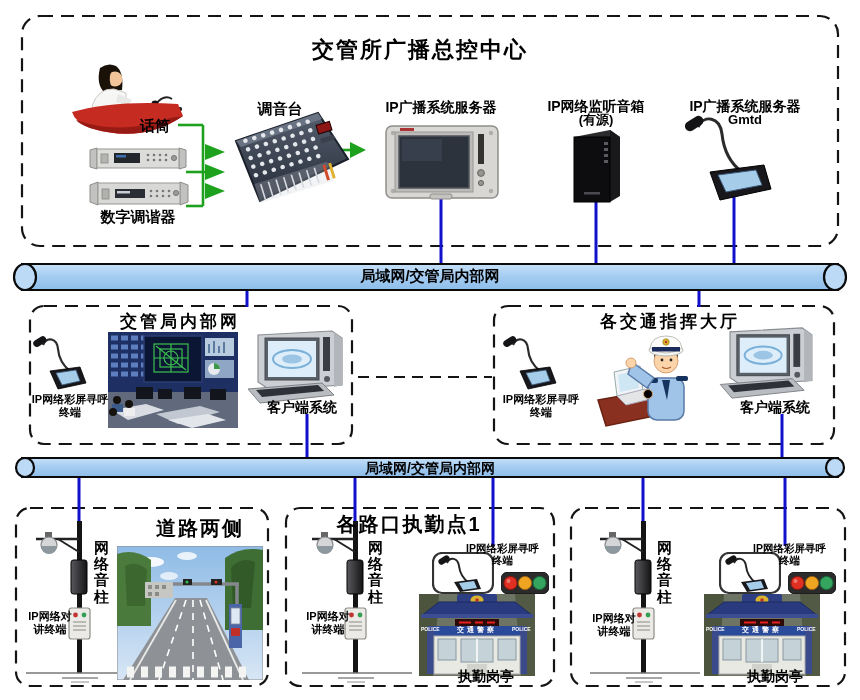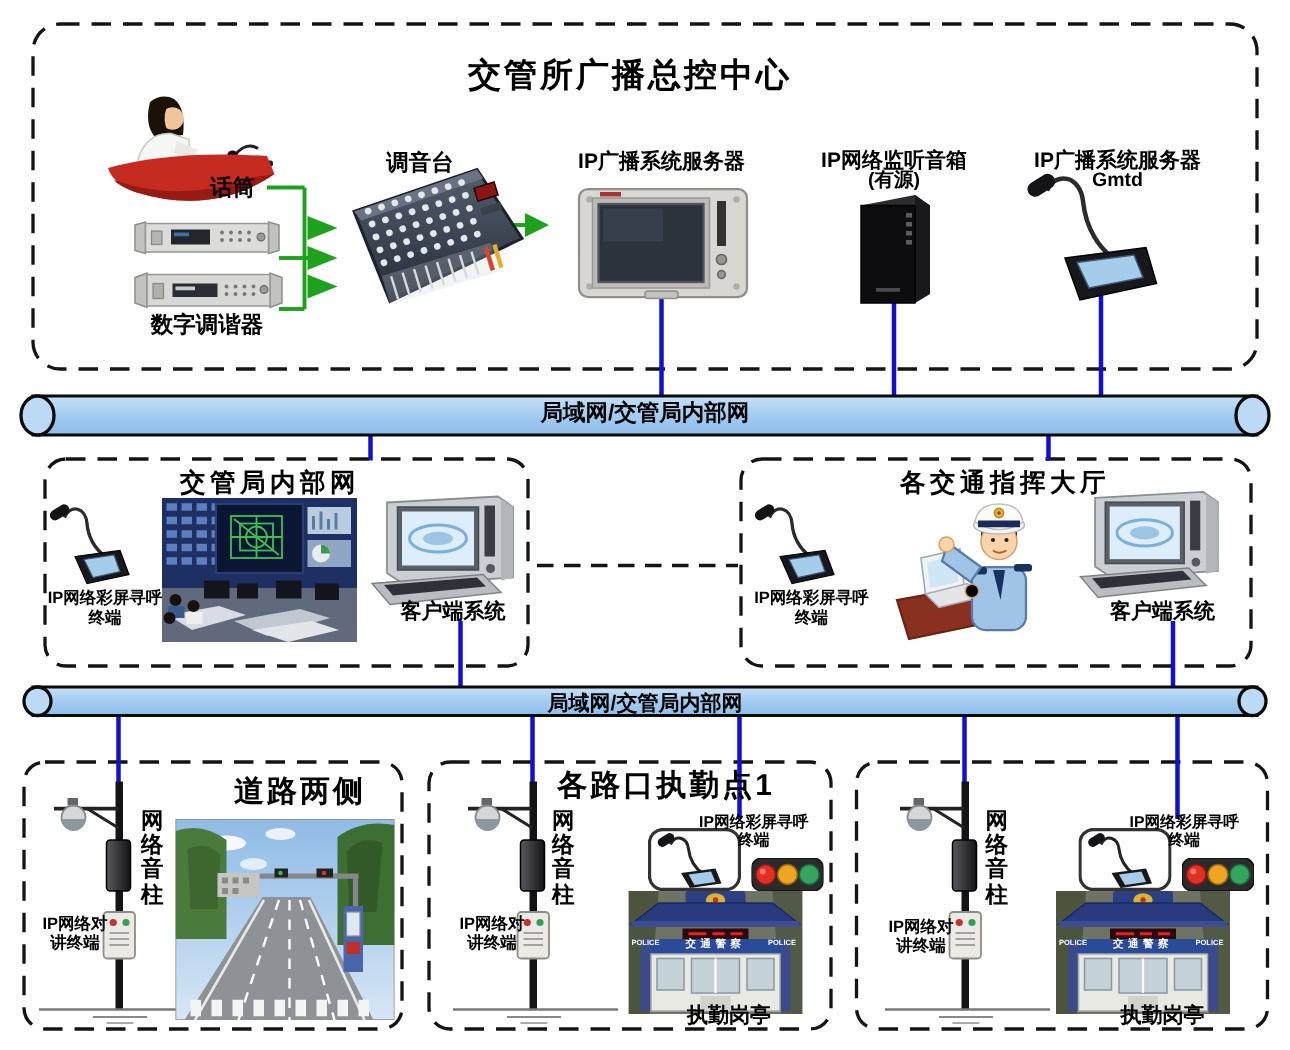--- a/index.html
+++ b/index.html
@@ -547,21 +547,21 @@
   <div class="lbl fs11" style="left:491px;top:406px;width:100px;">终端</div>
   <div class="lbl fs14" style="left:725px;top:399px;width:100px;">客户端系统</div>
 
   <div class="lbl fs14" style="left:0;top:460px;width:860px;">局域网/交管局内部网</div>
 
   <div class="lbl fs16" style="left:145px;top:517px;width:110px;">道路两侧</div>
   <div class="vlbl" style="left:93px;top:540px;">网络音柱</div>
   <div class="lbl fs11" style="left:22px;top:610px;width:56px;">IP网络对</div>
   <div class="lbl fs11" style="left:22px;top:623px;width:56px;">讲终端</div>
 
-  <div class="lbl fs16" style="left:344px;top:513px;width:200px;">各路口执勤点1</div>
+  <div class="lbl fs16" style="left:309px;top:513px;width:200px;">各路口执勤点1</div>
   <div class="vlbl" style="left:367px;top:540px;">网络音柱</div>
   <div class="lbl fs11" style="left:300px;top:610px;width:56px;">IP网络对</div>
   <div class="lbl fs11" style="left:300px;top:623px;width:56px;">讲终端</div>
   <div class="lbl fs10" style="left:455px;top:542px;width:95px;">IP网络彩屏寻呼</div>
   <div class="lbl fs10" style="left:455px;top:554px;width:95px;">终端</div>
   <div class="lbl fs14" style="left:436px;top:668px;width:100px;">执勤岗亭</div>
   <span class="boothtxt" style="left:421px;top:627px;font-size:5px;">POLICE</span>
   <span class="boothtxt" style="left:443px;top:626px;width:68px;text-align:center;font-size:7px;letter-spacing:3px;">交通警察</span>
   <span class="boothtxt" style="left:512px;top:627px;font-size:5px;">POLICE</span>
 

